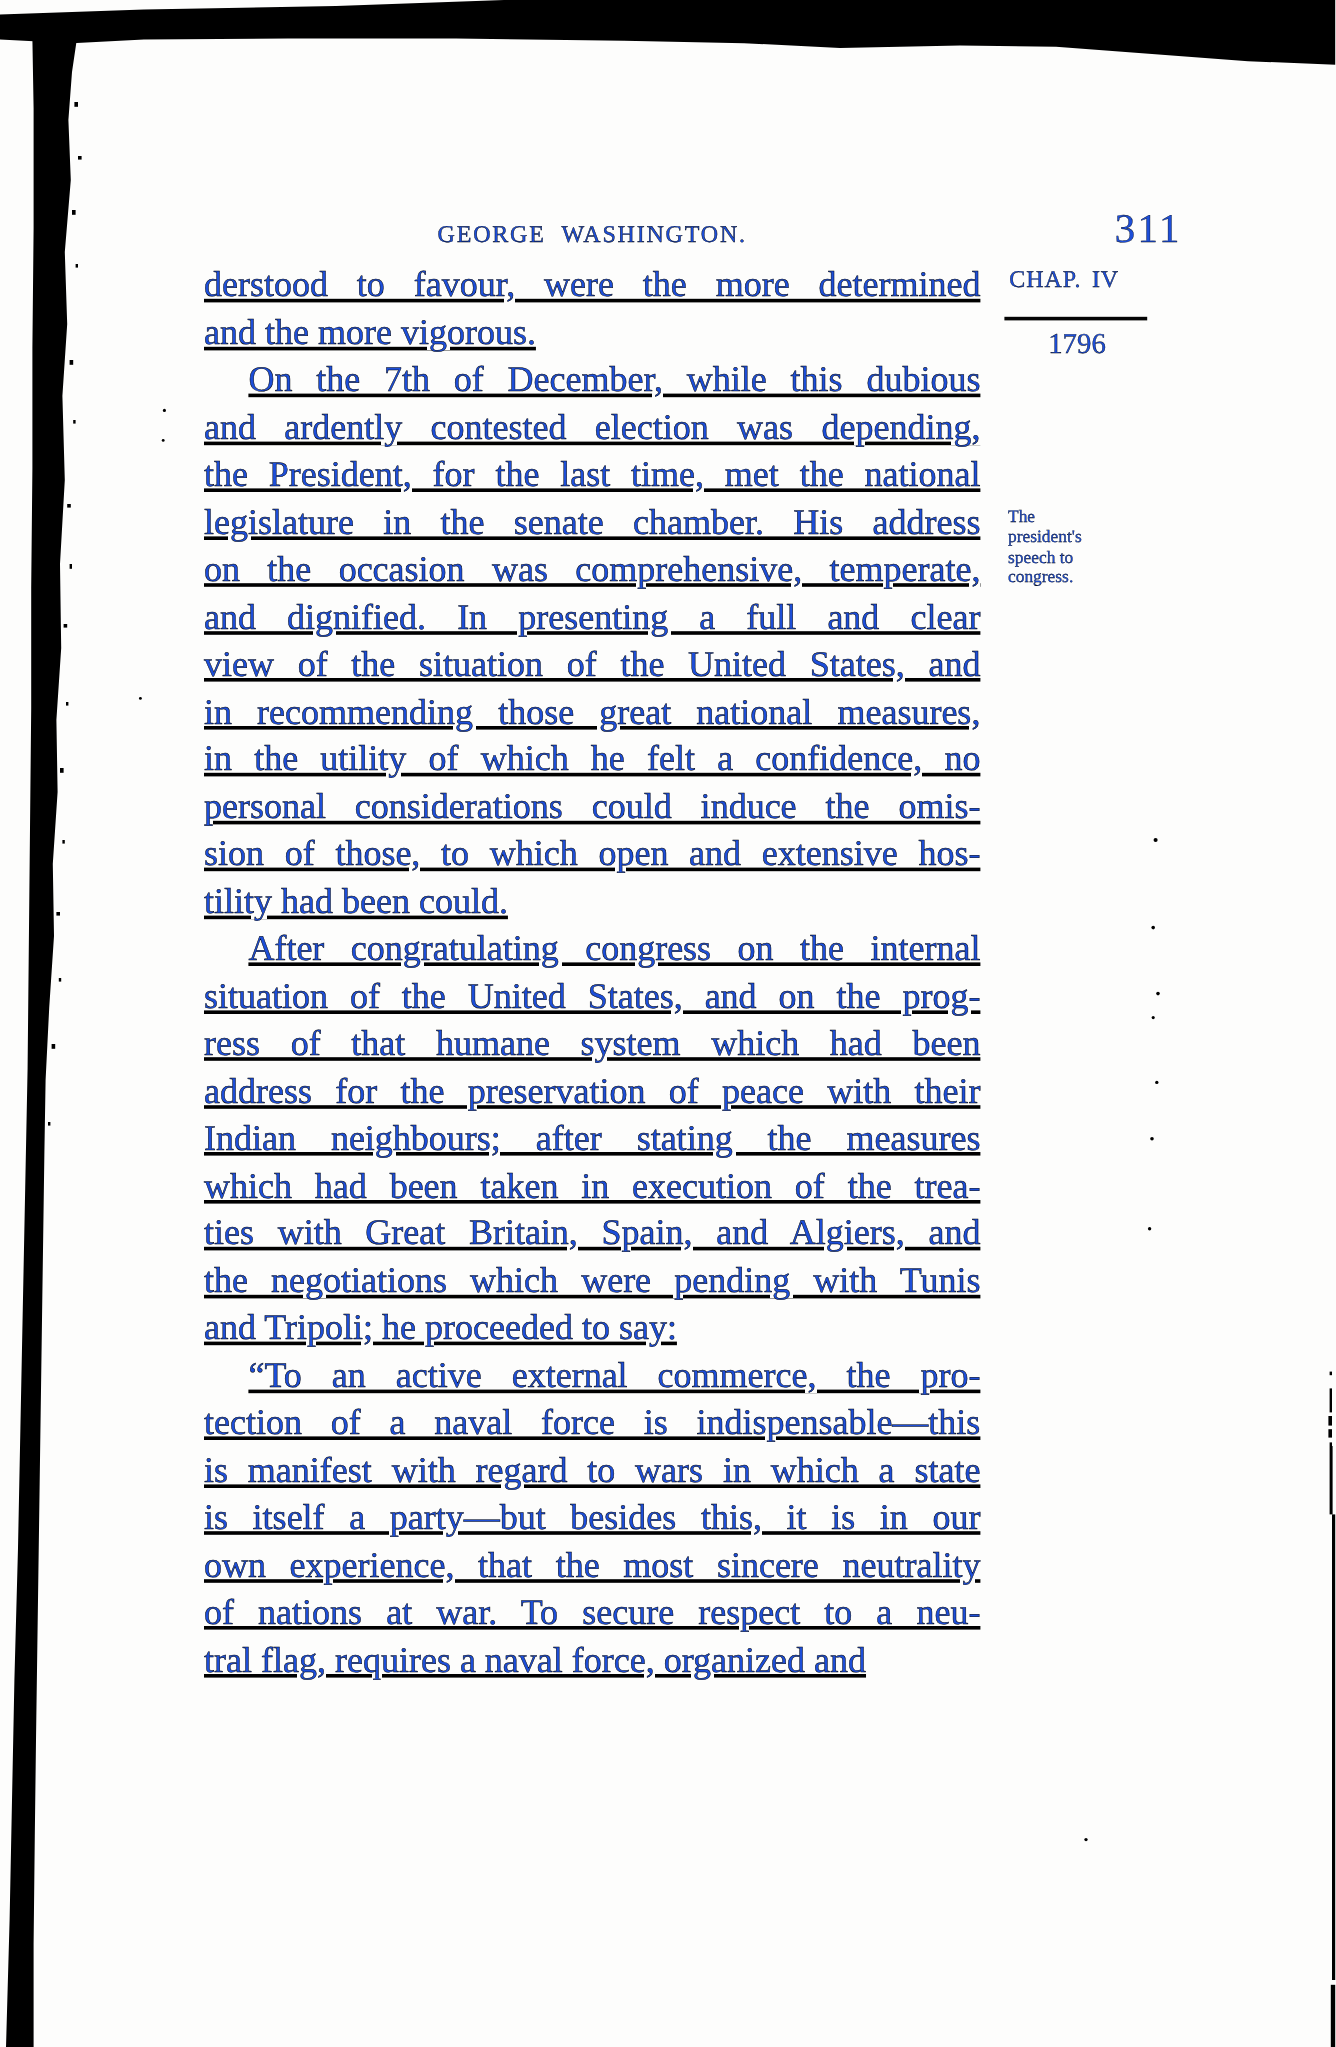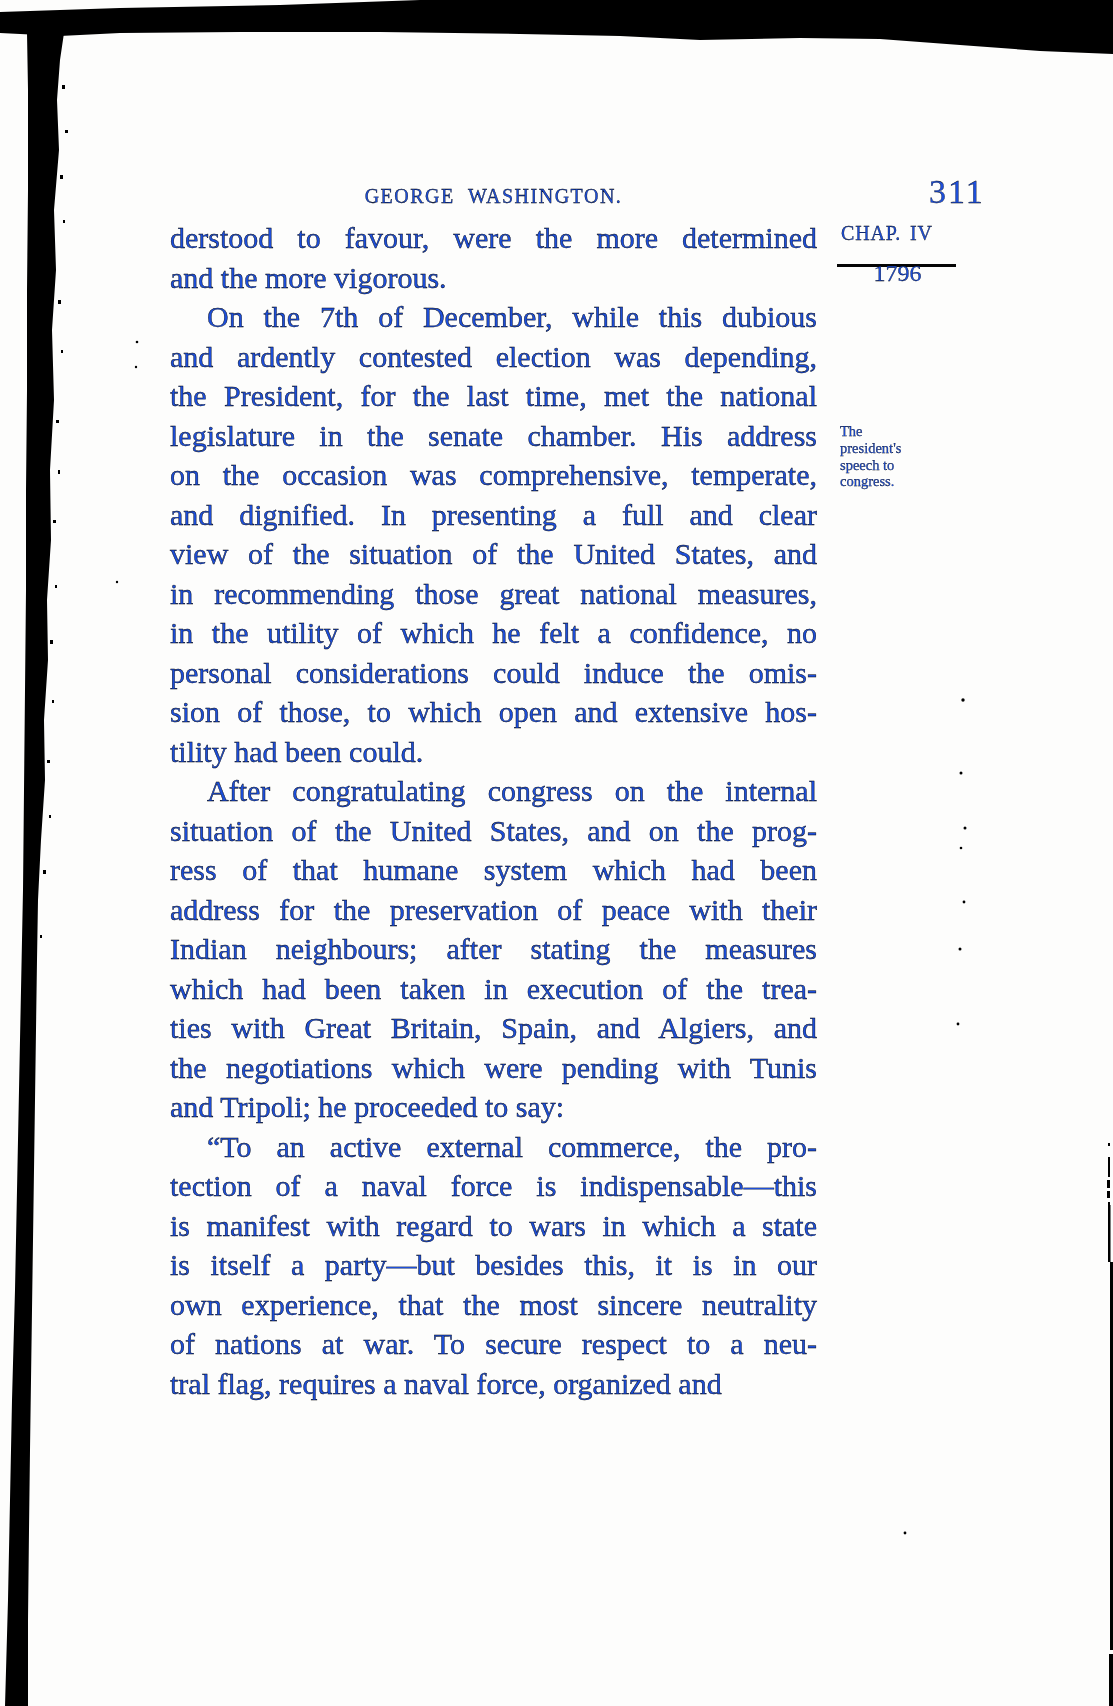--- a/index.html
+++ b/index.html
@@ -49,21 +49,21 @@
     -webkit-text-stroke: 0.3px #000;
   }
   .chapter-rule {
     position: absolute;
     left: 837px; top: 264px;
     width: 119px; height: 3px;
     background: #050505;
   }
   .margin-year {
     position: absolute;
-    left: 839px; top: 260px;
+    left: 839px; top: 274px;
     width: 117px;
     text-align: center;
     font-size: 24px;
     -webkit-text-stroke: 0.3px #000;
   }
   .side-note {
     position: absolute;
     left: 840px; top: 423px;
     width: 110px;
     font-size: 14.5px;
@@ -76,20 +76,21 @@
     left: 170px; top: 218px;
     width: 647px;
     font-size: 30px;
     line-height: 39.5px;
     -webkit-text-stroke: 0.4px #000;
   }
   .line {
     text-align: justify;
     text-align-last: justify;
     height: 39.5px;
+    text-decoration: underline;
   }
   .line.indent {
     padding-left: 37px;
   }
   .line.para-end {
     text-align-last: left;
   }
 </style>
 </head>
 <body>

